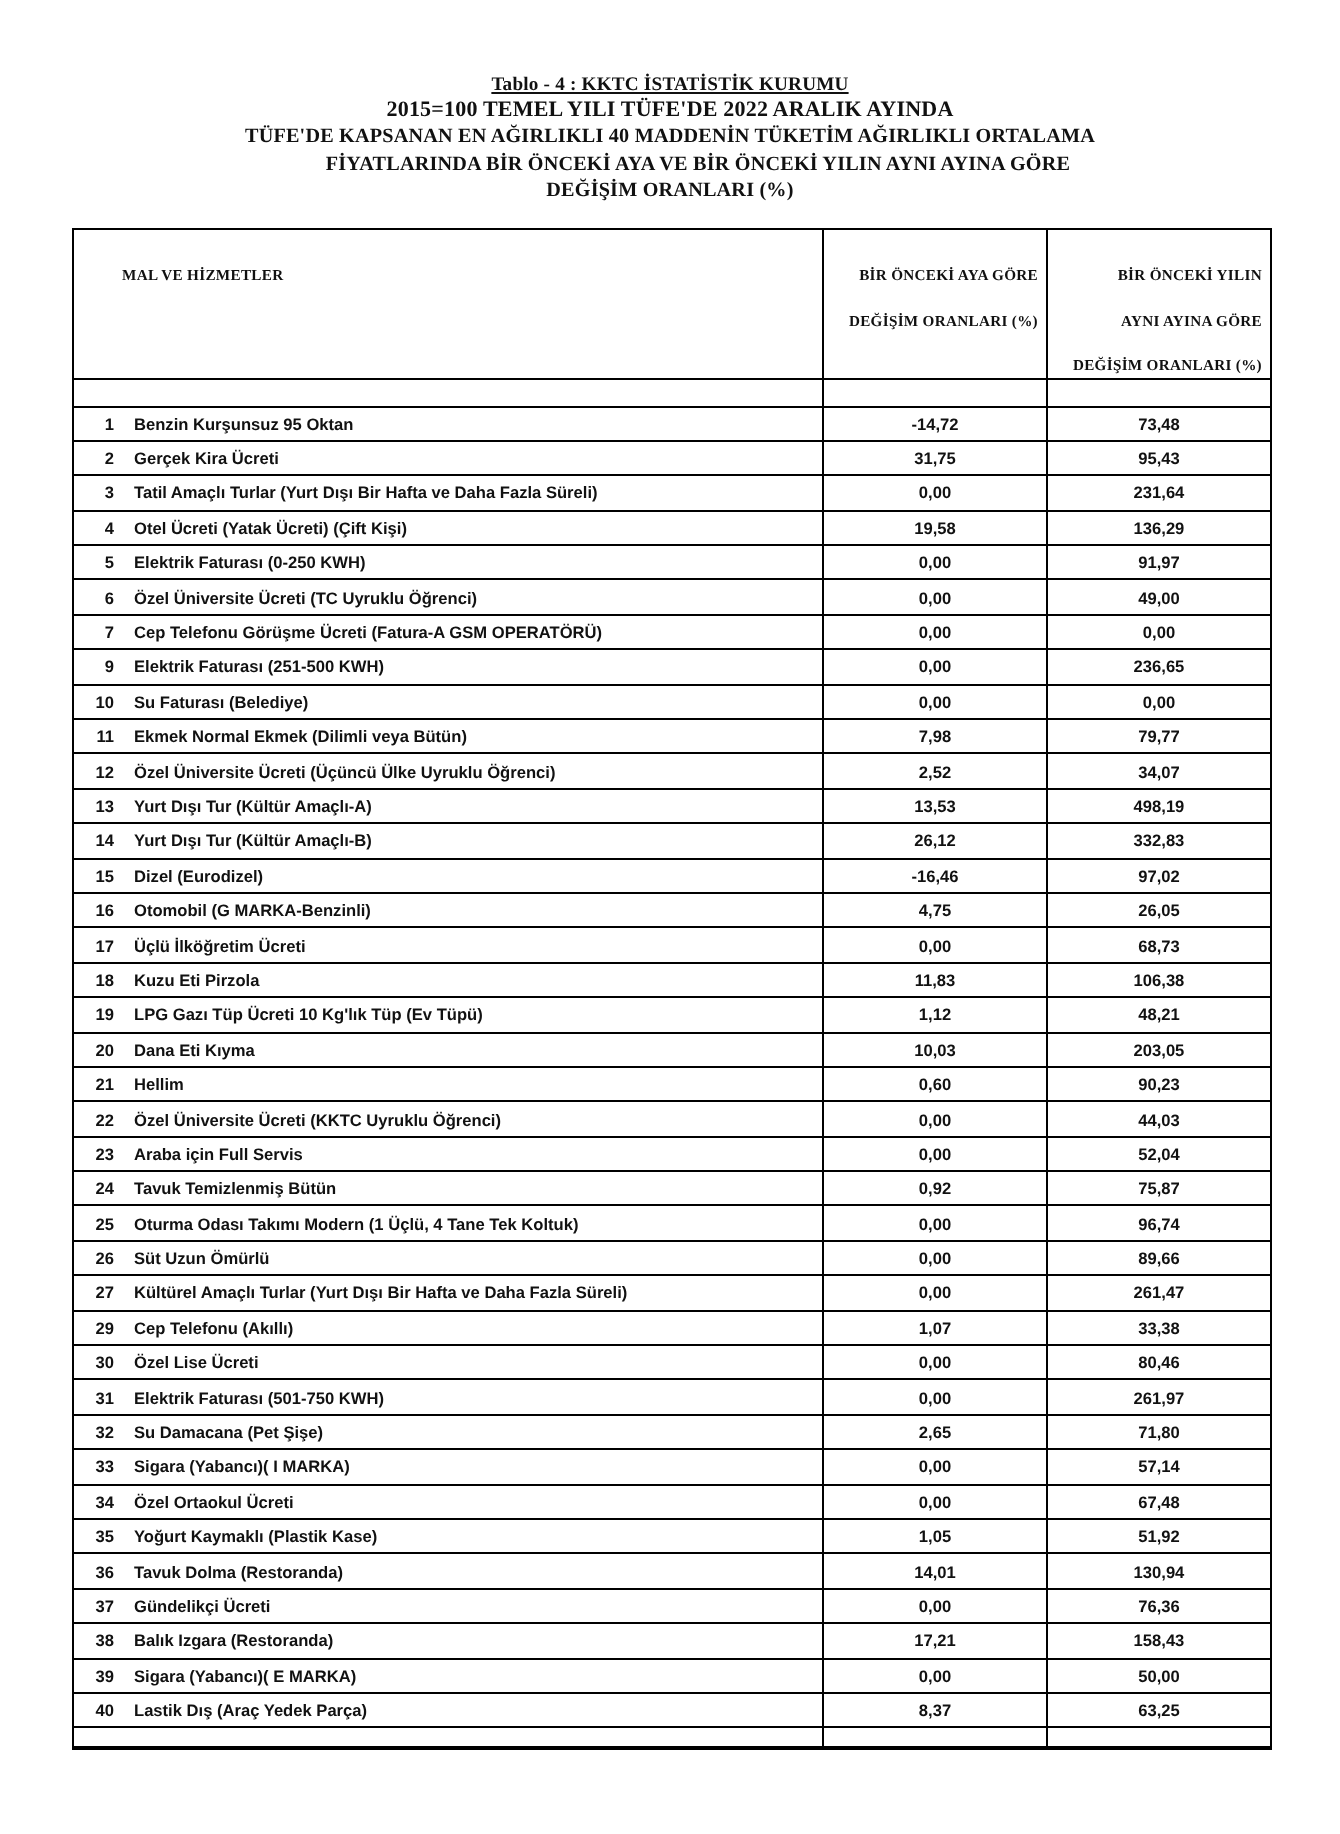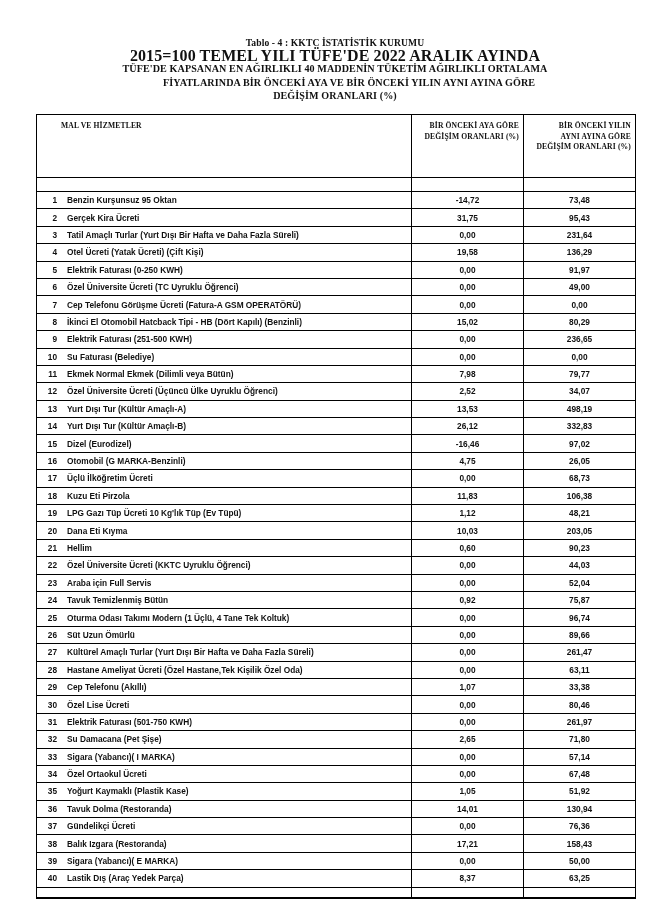--- a/index.html
+++ b/index.html
@@ -23,22 +23,22 @@
     padding-top: 36px;
     font-family: "Liberation Serif", serif;
     font-weight: bold;
     color: #111111;
   }
   .title-line {
     line-height: 13.2px;
     letter-spacing: 0.1px;
     white-space: nowrap;
   }
-  .title-line-1 { font-size: 9.6px; }
-  .title-line-2 { font-size: 16px; }
+  .title-line-1 { font-size: 9.6px; text-decoration: underline; }
+  .title-line-2 { font-size: 11px; }
   .title-line-3 { font-size: 10.1px; }
   .title-line-4 { font-size: 10.1px; padding-left: 28px; }
   .title-line-5 { font-size: 10.1px; }
 
   
   .table-wrap {
     position: absolute;
     left: 36px;
     top: 114px;
     width: 599px;
@@ -71,21 +71,21 @@
     letter-spacing: 0.15px;
     color: #111111;
   }
   thead th.h-label {
     text-align: left;
     padding-left: 24px;
   }
   thead th.h-num {
     text-align: right;
   }
-  .hdr-l1, .hdr-l2, .hdr-l3 { display: block; white-space: nowrap; }
+  .hdr-l1, .hdr-l2, .hdr-l3 { display: block; white-space: nowrap; margin-top: 12px; }
 
   
   tbody td {
     border-left: 1.6px solid #000000;
     border-right: 1.6px solid #000000;
     border-top: none;
     border-bottom: none;
     font-family: "Liberation Sans", sans-serif;
     font-size: 8.3px;
     font-weight: bold;
@@ -199,25 +199,20 @@
           <td class="cell-label"><span class="idx">6</span><span class="lbl">Özel Üniversite Ücreti (TC Uyruklu Öğrenci)</span></td>
           <td class="cell-num">0,00</td>
           <td class="cell-num">49,00</td>
         </tr>
         <tr>
           <td class="cell-label"><span class="idx">7</span><span class="lbl">Cep Telefonu Görüşme Ücreti (Fatura-A GSM OPERATÖRÜ)</span></td>
           <td class="cell-num">0,00</td>
           <td class="cell-num">0,00</td>
         </tr>
         <tr>
-          <td class="cell-label"><span class="idx">8</span><span class="lbl">İkinci El Otomobil Hatcback Tipi - HB (Dört Kapılı) (Benzinli)</span></td>
-          <td class="cell-num">15,02</td>
-          <td class="cell-num">80,29</td>
-        </tr>
-        <tr>
           <td class="cell-label"><span class="idx">9</span><span class="lbl">Elektrik  Faturası (251-500 KWH)</span></td>
           <td class="cell-num">0,00</td>
           <td class="cell-num">236,65</td>
         </tr>
         <tr>
           <td class="cell-label"><span class="idx">10</span><span class="lbl">Su Faturası (Belediye)</span></td>
           <td class="cell-num">0,00</td>
           <td class="cell-num">0,00</td>
         </tr>
         <tr>
@@ -297,25 +292,20 @@
         </tr>
         <tr>
           <td class="cell-label"><span class="idx">26</span><span class="lbl">Süt Uzun Ömürlü</span></td>
           <td class="cell-num">0,00</td>
           <td class="cell-num">89,66</td>
         </tr>
         <tr>
           <td class="cell-label"><span class="idx">27</span><span class="lbl">Kültürel Amaçlı Turlar (Yurt Dışı Bir Hafta ve Daha Fazla Süreli)</span></td>
           <td class="cell-num">0,00</td>
           <td class="cell-num">261,47</td>
-        </tr>
-        <tr>
-          <td class="cell-label"><span class="idx">28</span><span class="lbl">Hastane Ameliyat Ücreti (Özel Hastane,Tek Kişilik Özel Oda)</span></td>
-          <td class="cell-num">0,00</td>
-          <td class="cell-num">63,11</td>
         </tr>
         <tr>
           <td class="cell-label"><span class="idx">29</span><span class="lbl">Cep Telefonu (Akıllı)</span></td>
           <td class="cell-num">1,07</td>
           <td class="cell-num">33,38</td>
         </tr>
         <tr>
           <td class="cell-label"><span class="idx">30</span><span class="lbl">Özel Lise Ücreti</span></td>
           <td class="cell-num">0,00</td>
           <td class="cell-num">80,46</td>

